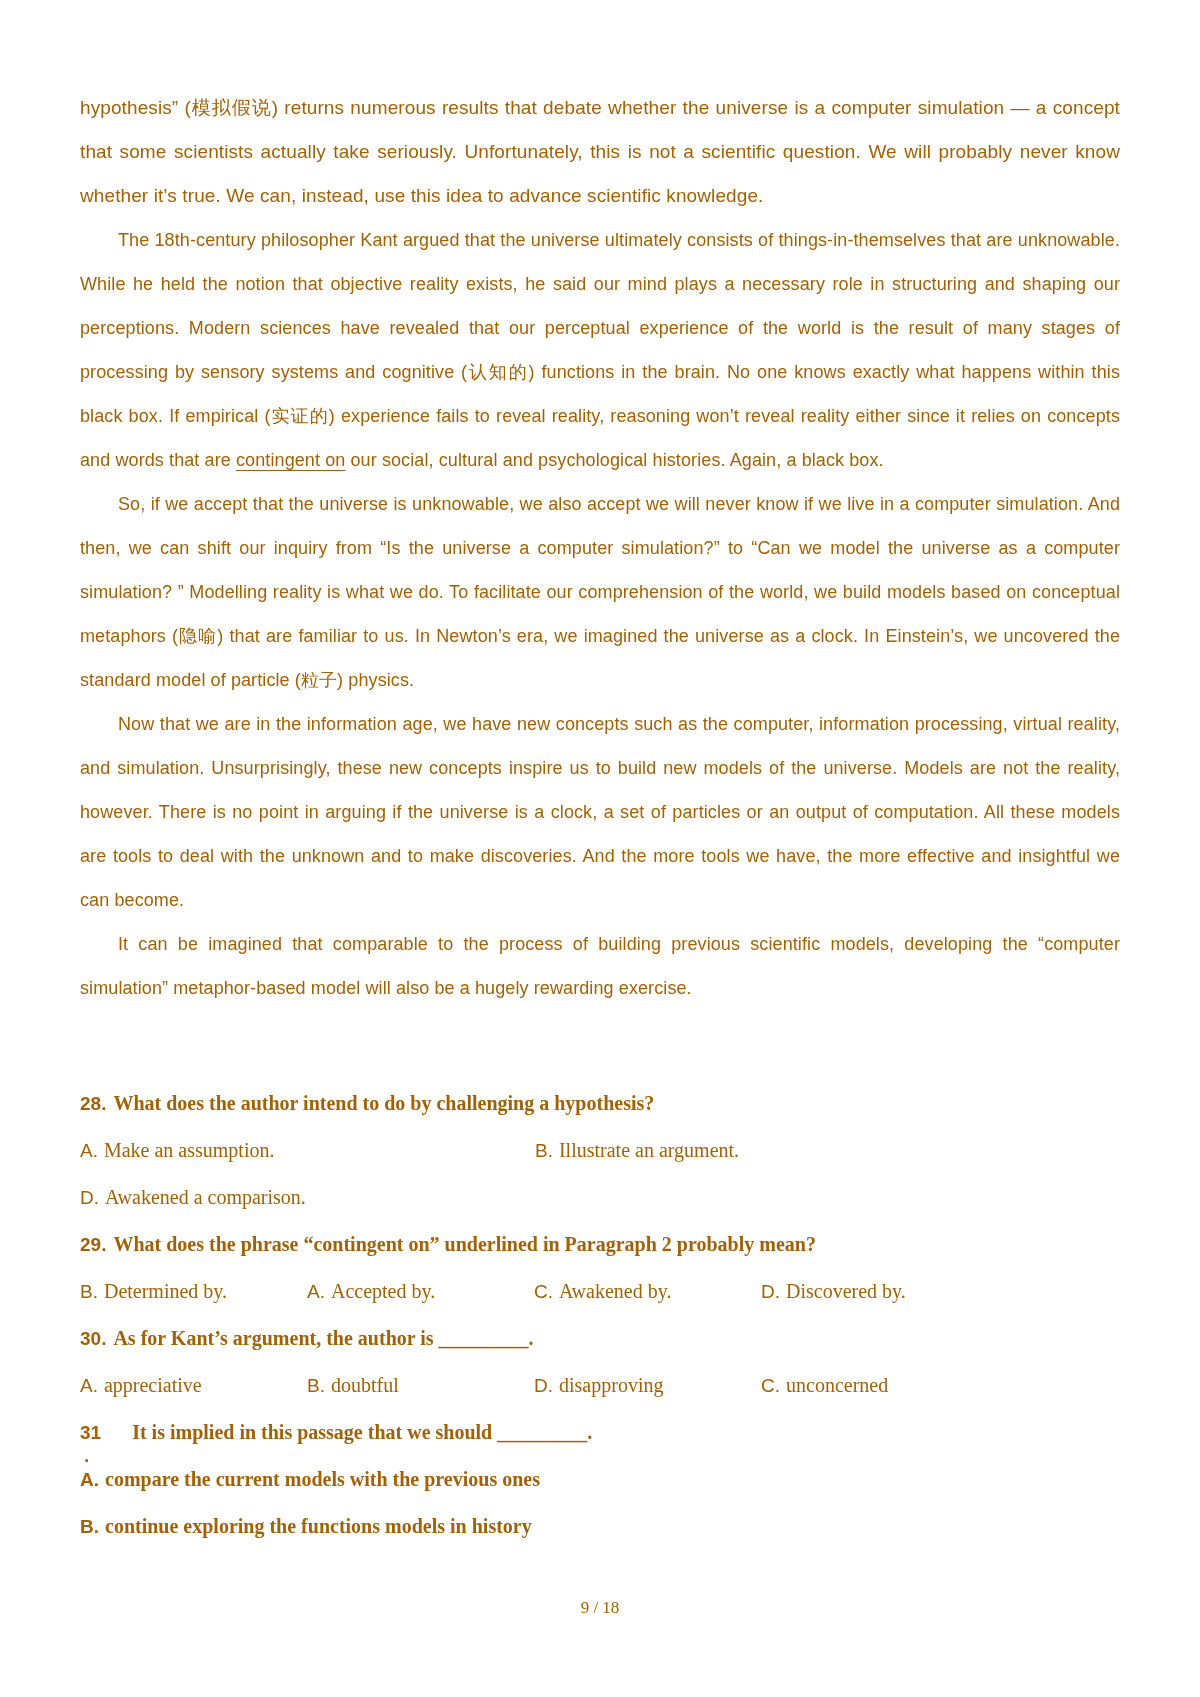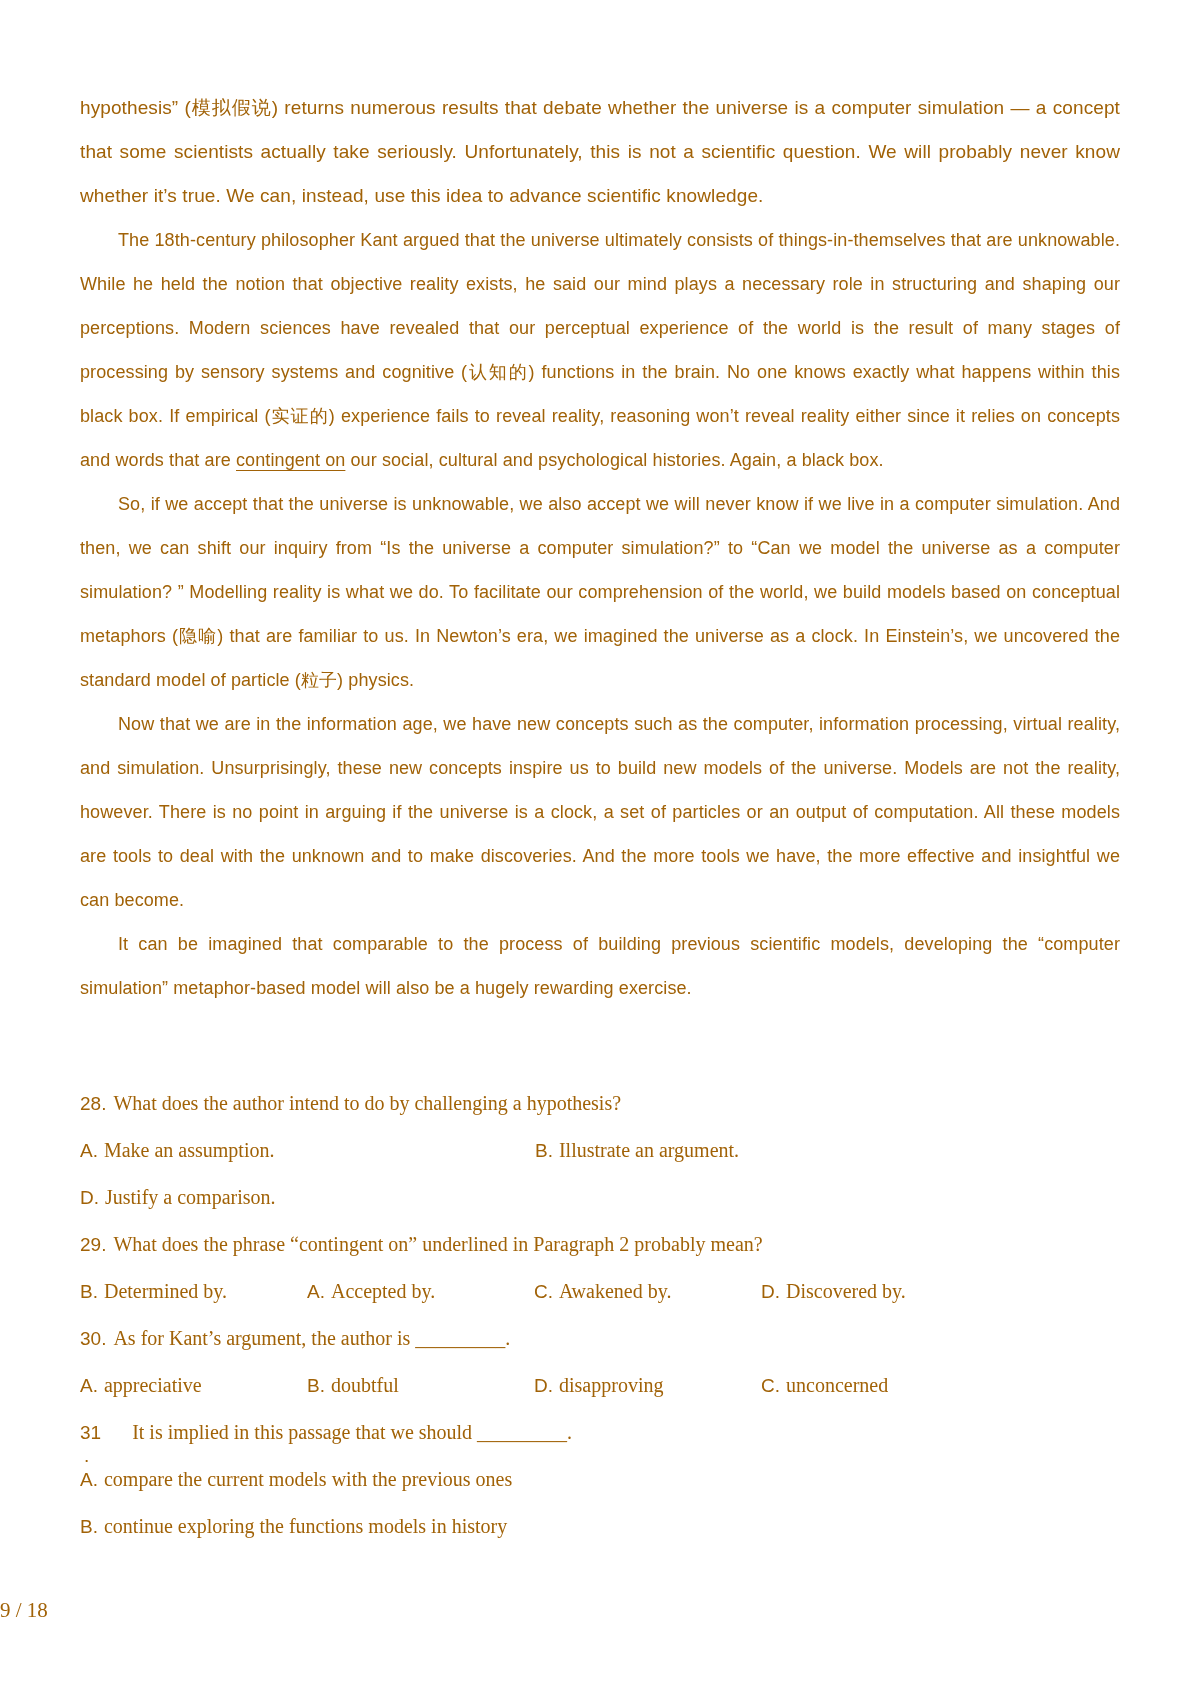--- a/index.html
+++ b/index.html
@@ -36,21 +36,21 @@
     text-decoration: underline;
     text-underline-offset: 4px;
   }
   
   .questions {
     margin-top: 70px;
     font-family: "Liberation Serif", serif;
     font-size: 20px;
     line-height: 46px;
   }
-  .q-row { white-space: nowrap; }
+  .q-row { white-space: nowrap; font-weight: bold; }
   .q-num, .opt-letter {
     font-family: "Liberation Sans", sans-serif;
     font-size: 19px;
   }
   .q-num { margin-right: 7px; }
   .opt-letter { margin-right: 6px; }
   .opts-2col {
     display: grid;
     grid-template-columns: 455px 1fr;
   }
@@ -65,22 +65,23 @@
     left: 4px;
     top: 24px;
     font-family: "Liberation Sans", sans-serif;
     font-size: 19px;
   }
   .footer {
     position: absolute;
     left: 0;
     top: 1598px;
     width: 1200px;
+    text-align: center;
     font-family: "Liberation Serif", serif;
-    font-size: 21px;
+    font-size: 17px;
   }
 </style>
 </head>
 <body>
 
 <div class="page">
   <div class="content">
 
     <div class="passage">
       <p class="sans-para">hypothesis” (模拟假说) returns numerous results that debate whether the universe is a computer simulation — a concept that some scientists actually take seriously. Unfortunately, this is not a scientific question. We will probably never know whether it’s true. We can, instead, use this idea to advance scientific knowledge.</p>
@@ -91,21 +92,21 @@
     </div>
 
     <div class="questions">
 
       <div class="q-row">
         <span class="q-num">28.</span><span class="q-text">What does the author intend to do by challenging a hypothesis?</span>
       </div>
       <div class="opts-2col">
         <div class="opt"><span class="opt-letter">A.</span><span>Make an assumption.</span></div>
         <div class="opt"><span class="opt-letter">B.</span><span>Illustrate an argument.</span></div>
-        <div class="opt"><span class="opt-letter">D.</span><span>Justify a comparison.</span></div>
+        <div class="opt"><span class="opt-letter">D.</span><span>Awakened a comparison.</span></div>
       </div>
 
       <div class="q-row">
         <span class="q-num">29.</span><span class="q-text">What does the phrase “contingent on” underlined in Paragraph 2 probably mean?</span>
       </div>
       <div class="opts-4col">
         <div class="opt"><span class="opt-letter">B.</span><span>Determined by.</span></div>
         <div class="opt"><span class="opt-letter">A.</span><span>Accepted by.</span></div>
         <div class="opt"><span class="opt-letter">C.</span><span>Awakened by.</span></div>
         <div class="opt"><span class="opt-letter">D.</span><span>Discovered by.</span></div>

